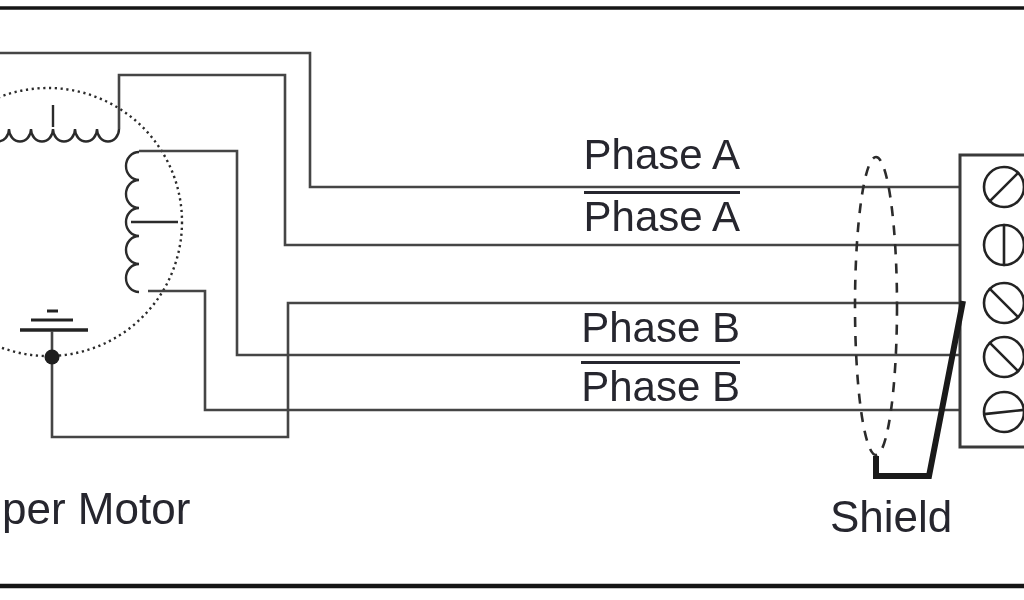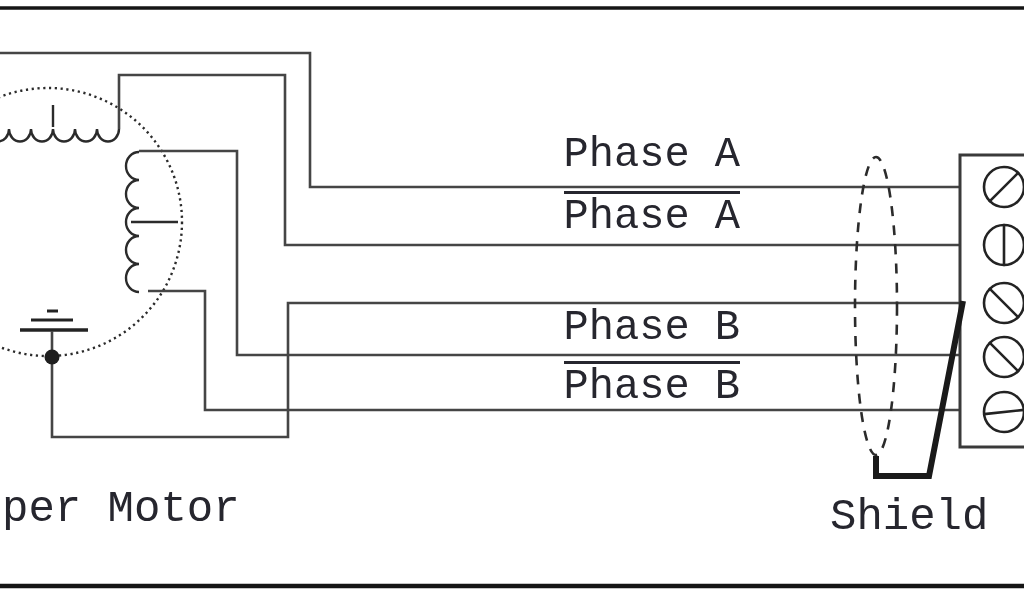--- a/index.html
+++ b/index.html
@@ -3,21 +3,21 @@
 <meta charset="utf-8">
 <title>Stepper Motor Wiring Diagram</title>
 <style>
   html, body { margin: 0; padding: 0; background: #ffffff; }
   .stage {
     position: relative;
     width: 1024px;
     height: 600px;
     background: #ffffff;
     overflow: hidden;
-    font-family: Liberation Mono, monospace;
+    font-family: Liberation Sans, sans-serif;
   }
   .stage svg { position: absolute; left: 0; top: 0; }
 
   .wire-label {
     position: absolute;
     right: 284px;
     font-size: 42px;
     line-height: 1;
     color: #26262e;
     text-align: right;

